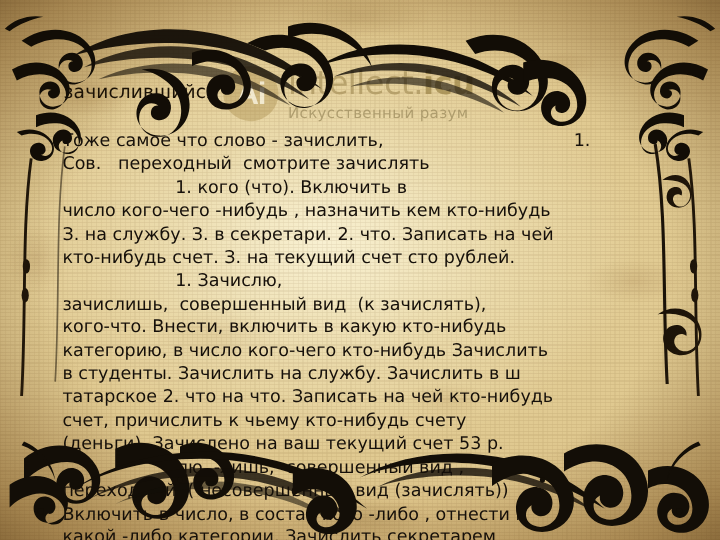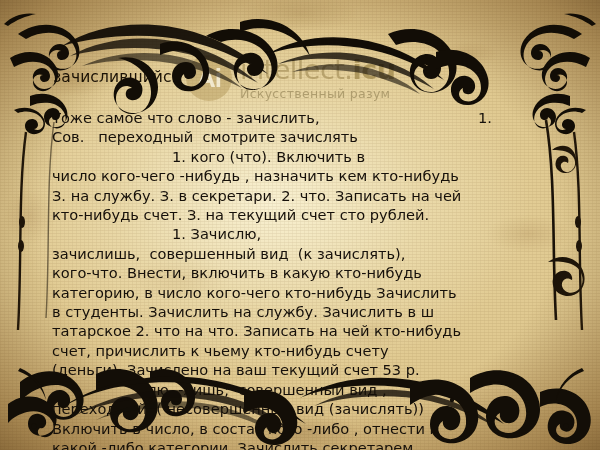--- a/index.html
+++ b/index.html
@@ -76,21 +76,21 @@
     letter-spacing:.1px;
     z-index:6;
   }
   .body-text{
     position:absolute;left:52px;top:108px;width:502px;
     font-family:"DejaVu Sans", sans-serif;
     font-size:14.6px;line-height:19.4px;color:#16100a;
     z-index:5;white-space:pre-wrap;
   }
   .body-text .ln{display:block;white-space:pre;}
-  .ln.c-ind2{padding-left:120px;}
+  .ln.c-ind2{padding-left:94px;}
   .ln.c-ind3{padding-left:90px;}
   .frame-top, .frame-bottom{z-index:7;}
 </style>
 </head>
 <body>
 
 <div id="page">
 
   <div class="parchment2"></div>
   <div class="stains"></div>

